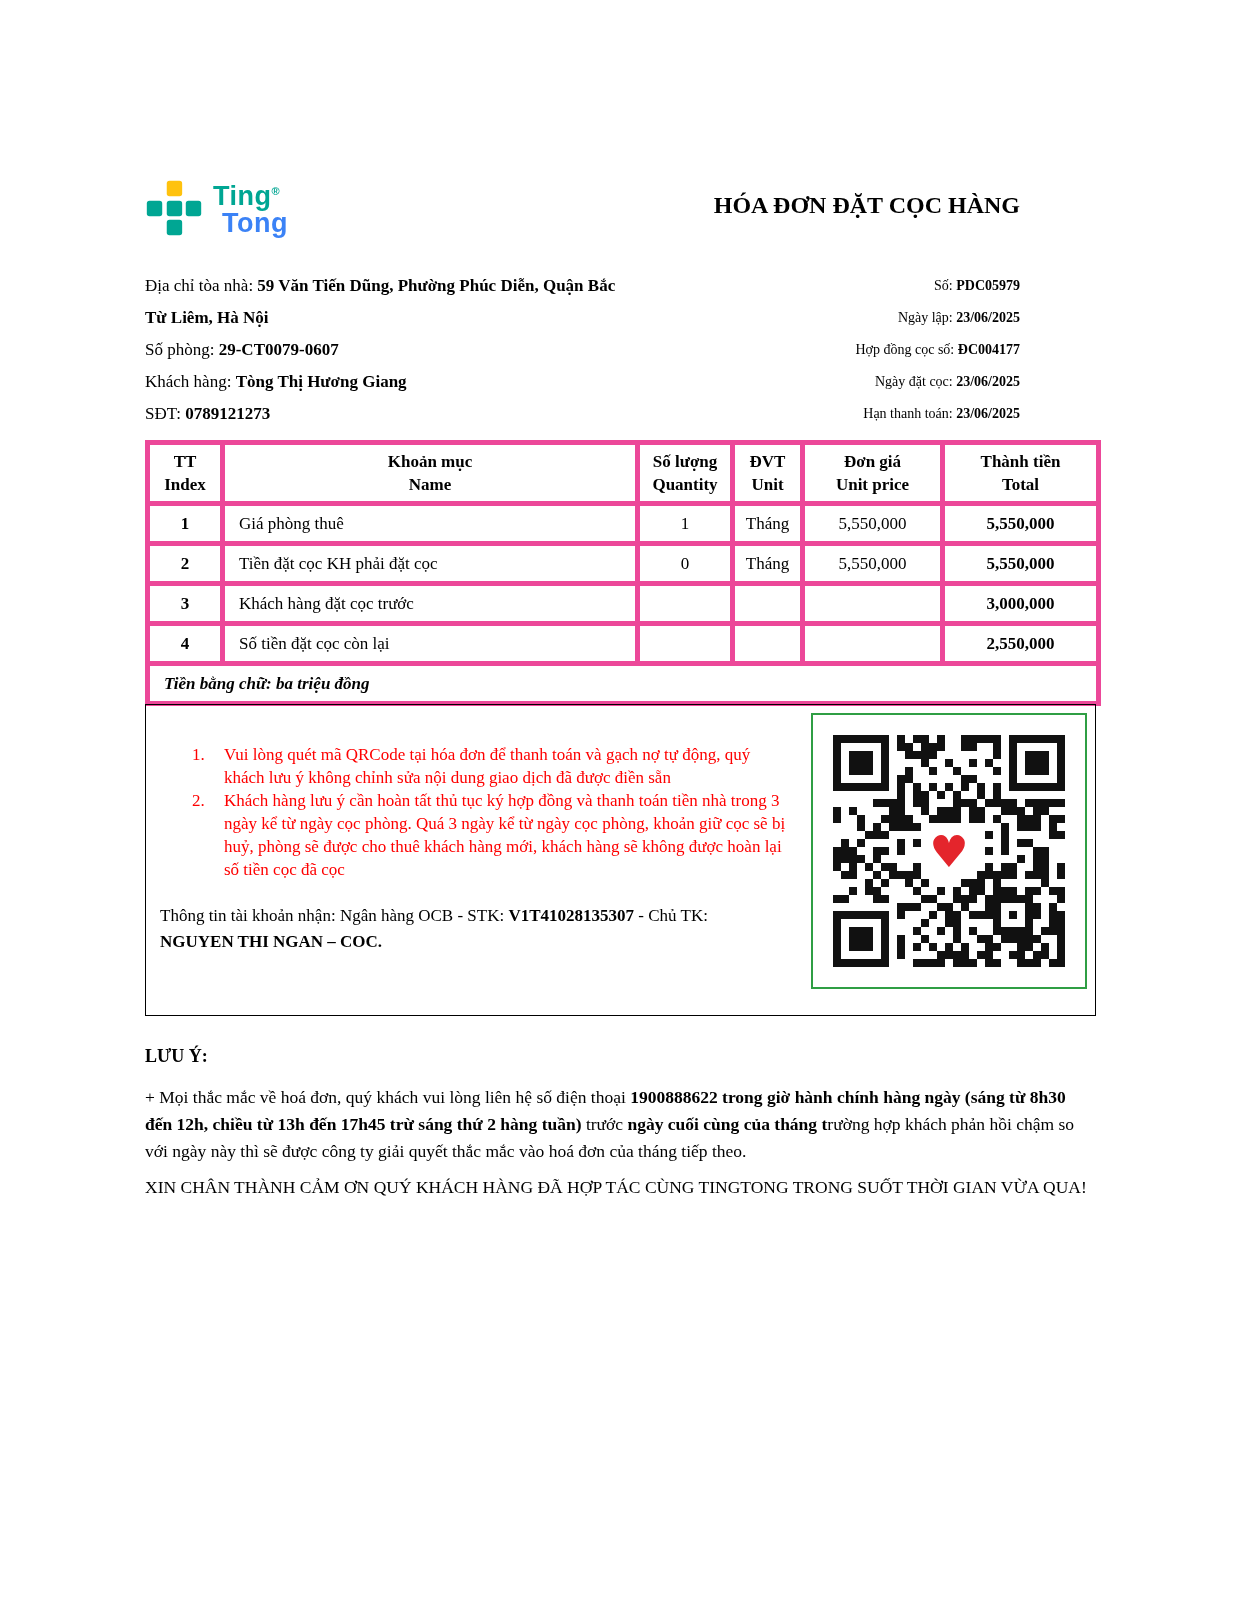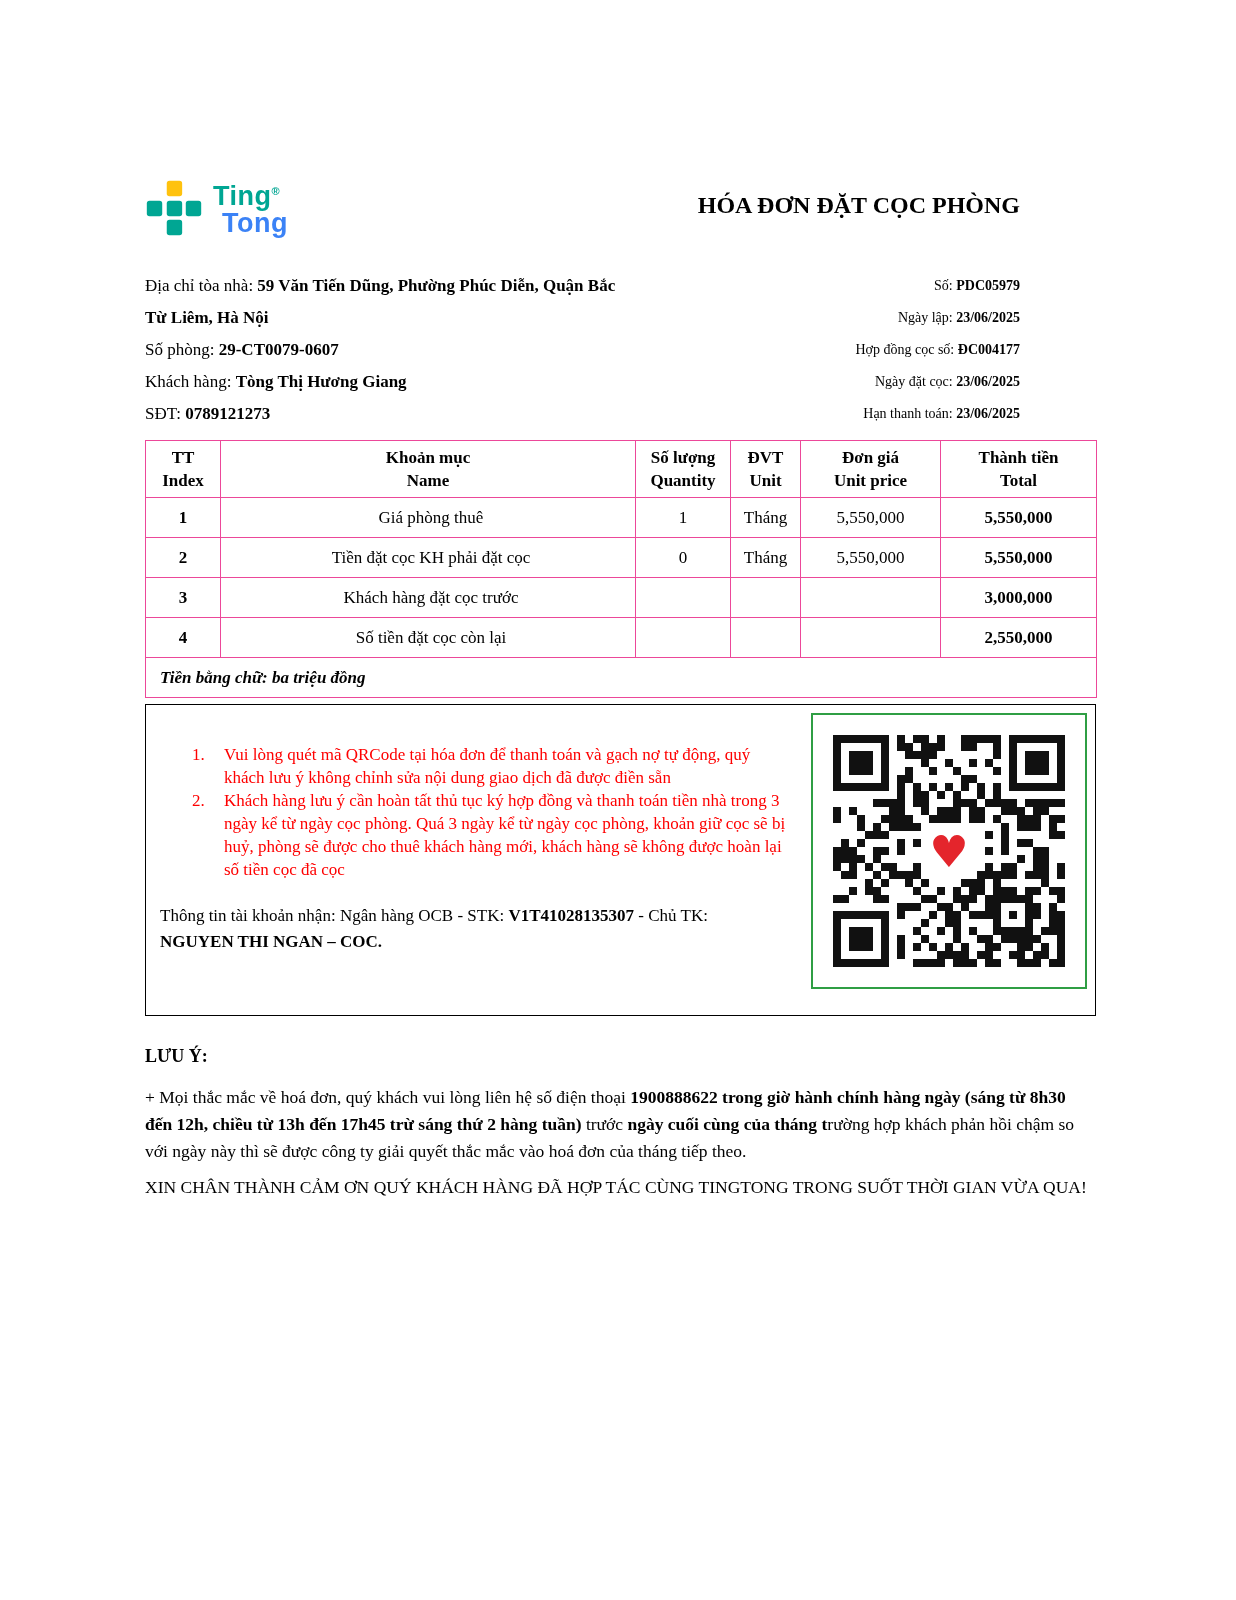--- a/index.html
+++ b/index.html
@@ -23,25 +23,25 @@
 
   
   .title { position:absolute; right:140px; top:192px; font-size:24px; font-weight:bold; white-space:nowrap; }
 
   
   .info-left { position:absolute; left:145px; top:270px; width:480px; font-size:17px; line-height:32px; }
   .info-right { position:absolute; right:140px; top:270px; font-size:14px; line-height:32px; text-align:right; }
 
   
   .inv-table { position:absolute; left:145px; top:440px; width:951px; border-collapse:collapse; font-size:17px; table-layout:fixed; }
-  .inv-table th, .inv-table td { border:1px solid #ec4899; }
+  .inv-table th, .inv-table td { border:5px solid #ec4899; }
   .inv-table th { font-weight:bold; text-align:center; padding:5px 4px; line-height:23px; }
   .inv-table td { height:40px; padding:0 8px; }
   .c-idx   { text-align:center; font-weight:bold; }
-  .c-name  { text-align:center; padding-left:14px !important; }
+  .c-name  { text-align:left; padding-left:14px !important; }
   .c-qty, .c-unit, .c-price { text-align:center; }
   .c-total { text-align:center; font-weight:bold; }
   .words-row td { text-align:left; padding-left:14px !important; font-style:italic;font-weight:bold; }
   .words-row b { font-style:italic; }
 
   
   .notes-box { position:absolute; left:145px; top:704px; width:951px; height:312px; border:1px solid #000; }
   .notes-list { position:absolute; left:36px; top:38px; width:605px; color:#FE0000; font-size:17px; line-height:23px; }
   .note-item { display:flex; }
   .note-item .num { width:42px; flex:0 0 42px; text-align:left; padding-left:10px; }
@@ -74,21 +74,21 @@
       <rect x="24" y="24" width="17" height="17" rx="3" fill="#00A693"></rect>
       <rect x="45" y="24" width="17" height="17" rx="3" fill="#00A693"></rect>
       <rect x="24" y="45" width="17" height="17" rx="3" fill="#00A693"></rect>
     </svg>
     <div class="logo-text">
       <div class="ting"><span>Ting</span><sup>®</sup></div>
       <div class="tong">Tong</div>
     </div>
   </div>
 
-  <div class="title">HÓA ĐƠN ĐẶT CỌC PHÒNG</div>
+  <div class="title">HÓA ĐƠN ĐẶT CỌC HÀNG</div>
 
   <div class="info-left">
     <div><span>Địa chỉ tòa nhà: </span><b>59 Văn Tiến Dũng, Phường Phúc Diễn, Quận Bắc Từ Liêm, Hà Nội</b></div>
     <div><span>Số phòng: </span><b>29-CT0079-0607</b></div>
     <div><span>Khách hàng: </span><b>Tòng Thị Hương Giang</b></div>
     <div><span>SĐT: </span><b>0789121273</b></div>
   </div>
 
   <div class="info-right">
     <div><span>Số: </span><b>PDC05979</b></div>

